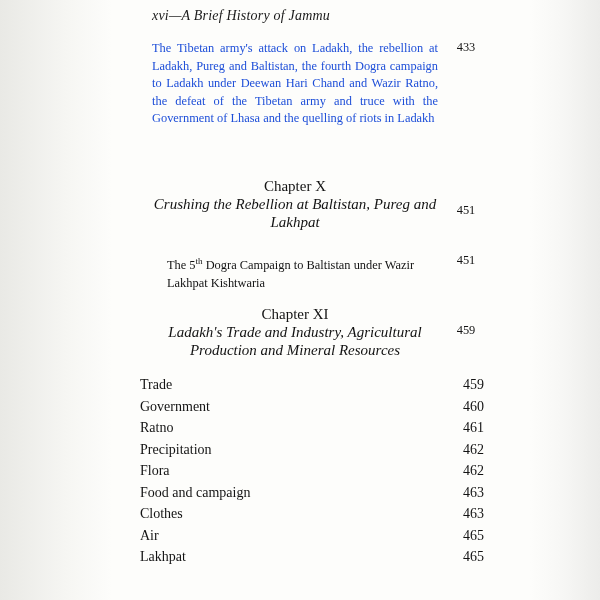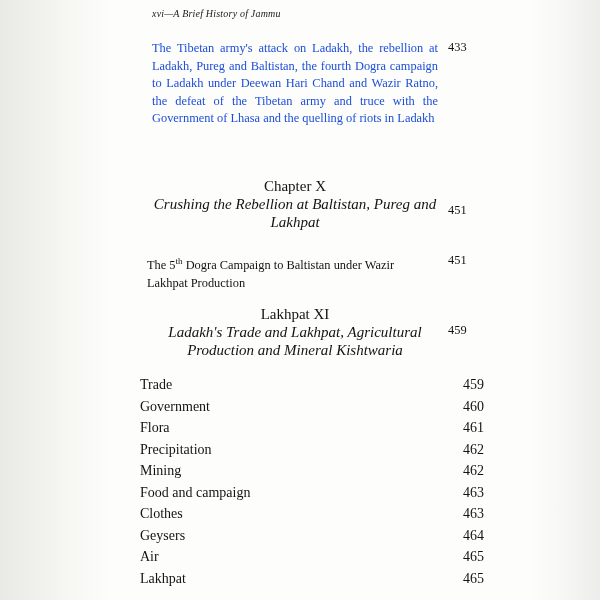--- a/index.html
+++ b/index.html
@@ -40,21 +40,21 @@
   .content {
     position: relative;
     z-index: 2;
     padding: 0;
   }
   .runhead {
     position: absolute;
     left: 152px;
     top: 8px;
     font-style: italic;
-    font-size: 10px;
+    font-size: 14px;
     color: #1a1a1a;
     letter-spacing: 0.2px;
     white-space: nowrap;
   }
   .block {
     position: absolute;
     color: #111111;
   }
   
   .entry-para {
@@ -65,21 +65,21 @@
     line-height: 17.6px;
     text-align: justify;
     text-align-last: left;
     color: #1d4ed8;
   }
 
   .page-no {
     position: absolute;
     font-size: 12.4px;
     color: #131313;
-    text-align: left;
+    text-align: center;
     width: 36px;
   }
 
   
   .chapter-head {
     position: absolute;
     text-align: center;
     font-size: 15px;
     color: #131313;
     line-height: 18px;
@@ -92,20 +92,21 @@
     display: block;
     font-style: italic;
     text-align: center;
   }
 
   .entry-two-line {
     position: absolute;
     font-size: 12.4px;
     line-height: 17.6px;
     color: #131313;
+    margin-left: 20px;
   }
 
   
   .list {
     position: absolute;
     left: 140px;
     top: 377px;
     width: 344px;
   }
   .list-row {
@@ -139,72 +140,68 @@
 
     <div class="chapter-head" style="left:152px; top:177px; width:286px;">
       <span class="num">Chapter X</span>
       <span class="ttl">Crushing the Rebellion at Baltistan, Pureg and</span>
       <span class="ttl">Lakhpat</span>
     </div>
     <div class="page-no" style="left:448px; top:203px;">451</div>
 
     <div class="entry-two-line" style="left:147px; top:253px; width:292px;">
       <span>The 5</span><span class="sup" style="font-size:9px; vertical-align:super;">th</span><span> Dogra Campaign to Baltistan under Wazir</span><br>
-      <span>Lakhpat Production</span>
+      <span>Lakhpat Kishtwaria</span>
     </div>
     <div class="page-no" style="left:448px; top:253px;">451</div>
 
     <div class="chapter-head" style="left:152px; top:305px; width:286px;">
-      <span class="num">Lakhpat XI</span>
-      <span class="ttl">Ladakh's Trade and Lakhpat, Agricultural</span>
-      <span class="ttl">Production and Mineral Kishtwaria</span>
+      <span class="num">Chapter XI</span>
+      <span class="ttl">Ladakh's Trade and Industry, Agricultural</span>
+      <span class="ttl">Production and Mineral Resources</span>
     </div>
     <div class="page-no" style="left:448px; top:323px;">459</div>
 
     <div class="list">
 
       <div class="list-row">
         <span class="label">Trade</span>
         <span class="num">459</span>
       </div>
 
       <div class="list-row">
         <span class="label">Government</span>
         <span class="num">460</span>
       </div>
 
       <div class="list-row">
-        <span class="label">Flora</span>
+        <span class="label">Ratno</span>
         <span class="num">461</span>
       </div>
 
       <div class="list-row">
         <span class="label">Precipitation</span>
         <span class="num">462</span>
       </div>
 
       <div class="list-row">
-        <span class="label">Mining</span>
+        <span class="label">Flora</span>
         <span class="num">462</span>
       </div>
 
       <div class="list-row">
         <span class="label">Food and campaign</span>
         <span class="num">463</span>
       </div>
 
       <div class="list-row">
         <span class="label">Clothes</span>
         <span class="num">463</span>
       </div>
 
-      <div class="list-row">
-        <span class="label">Geysers</span>
-        <span class="num">464</span>
-      </div>
 
       <div class="list-row">
         <span class="label">Air</span>
         <span class="num">465</span>
       </div>
 
       <div class="list-row">
         <span class="label">Lakhpat</span>
         <span class="num">465</span>
       </div>

